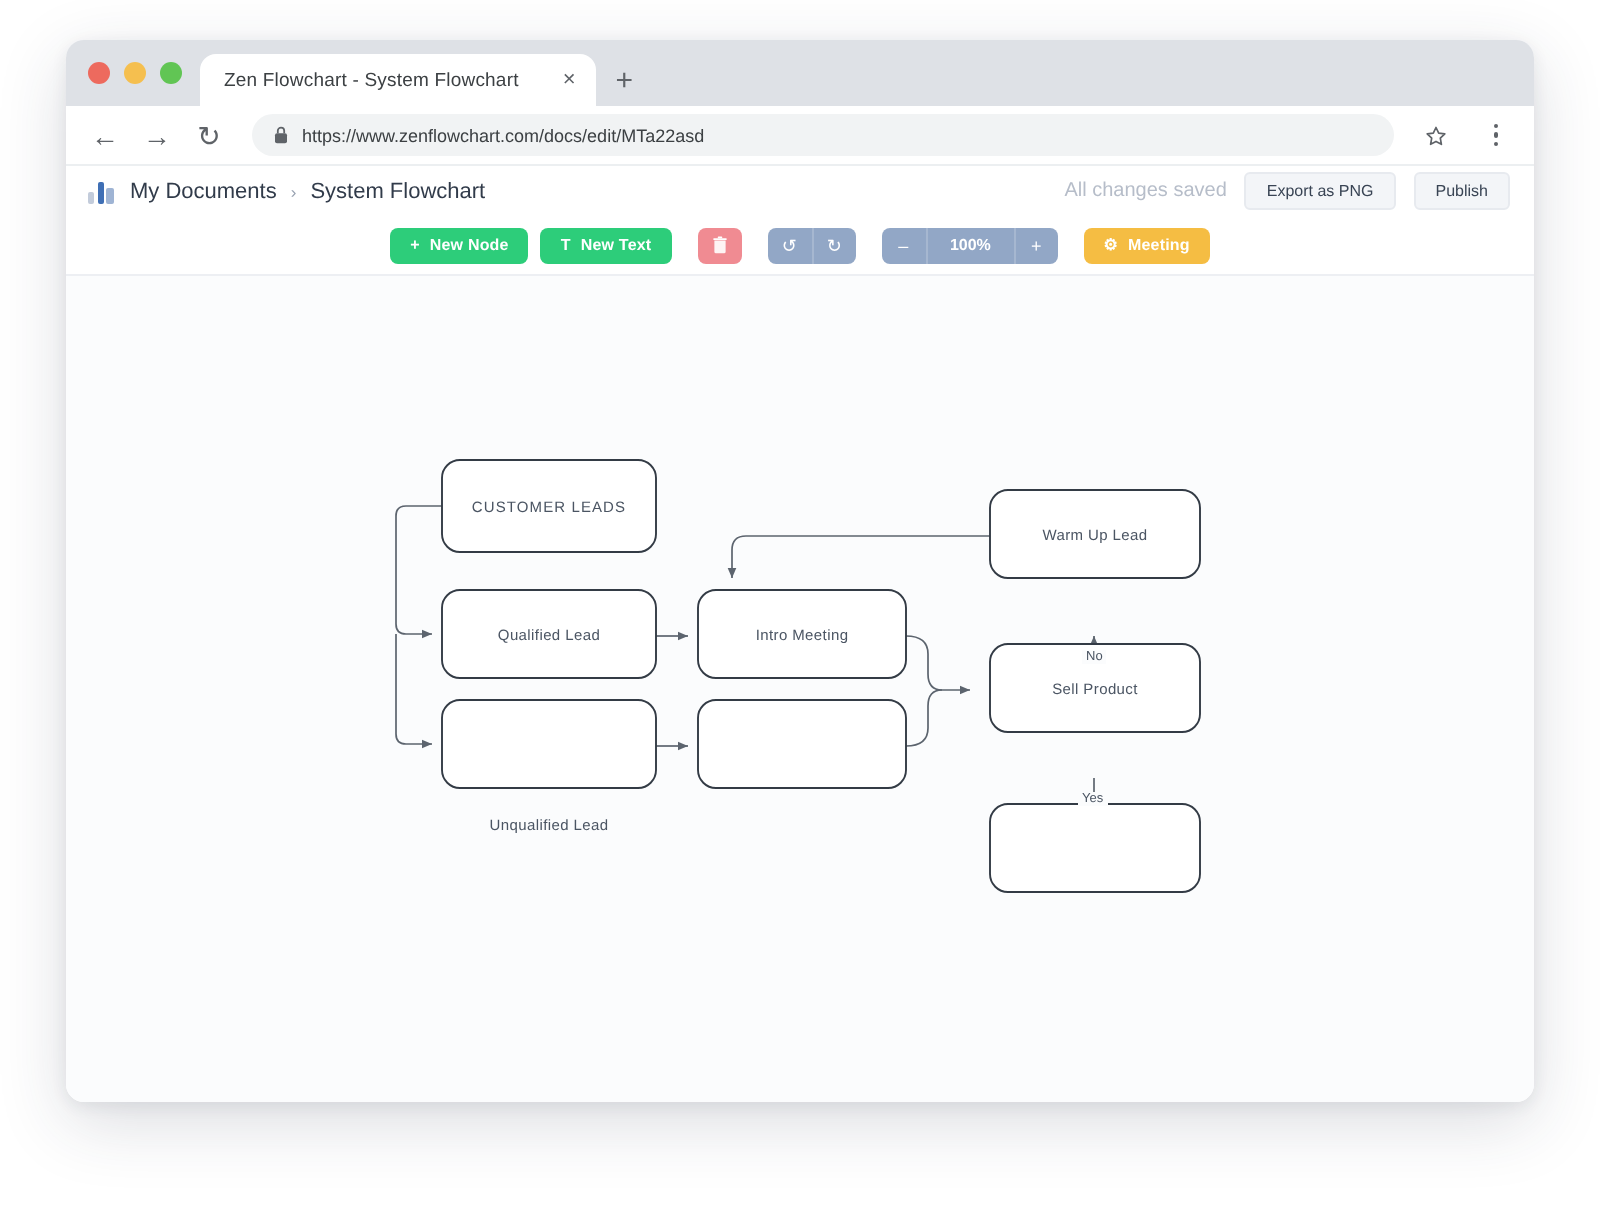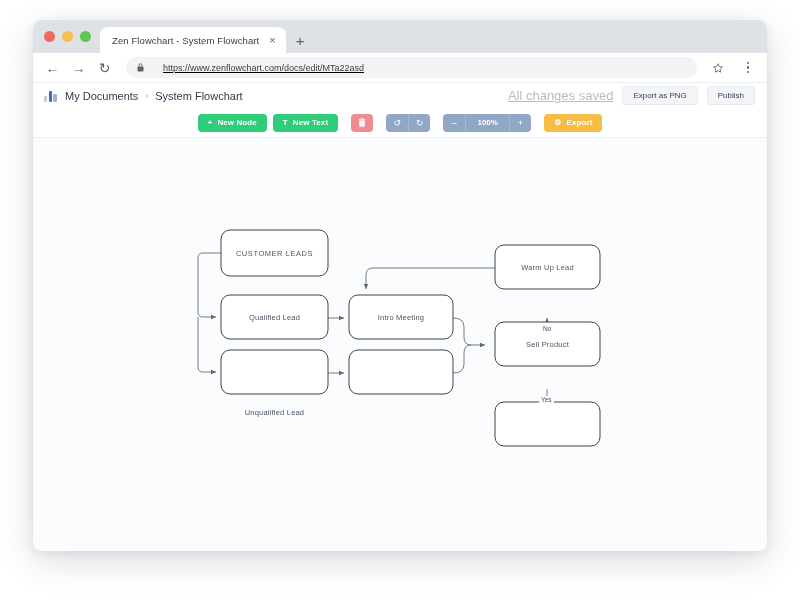--- a/index.html
+++ b/index.html
@@ -47,21 +47,21 @@
   .light.green  { background: #61c554; }
 
   #tab-active {
     display: flex;
     align-items: center;
     height: 26px;
     min-width: 172px;
     background: #ffffff;
     border-radius: 8px 8px 0 0;
     padding: 0 8px 0 12px;
-    gap: 8px;
+    gap: 20px;
   }
   #tab-active .tab-title {
     font-size: 9.5px;
     color: #3c4043;
     white-space: nowrap;
     letter-spacing: 0.1px;
   }
   .tab-close {
     font-size: 11px;
     color: #5f6368;
@@ -99,23 +99,22 @@
     user-select: none;
   }
   #omnibox {
     flex: 1;
     height: 21px;
     background: #f1f3f4;
     border-radius: 11px;
     display: flex;
     align-items: center;
     padding: 0 11px;
-    gap: 19px;
+    gap: 7px;
     margin-left: 3px;
-    text-decoration: underline;
   }
   .lock-icon { flex: none; display: block; }
   #omnibox .url {
     font-size: 9px;
     color: #3c4043;
     white-space: nowrap;
     overflow: hidden;
   }
   #bookmark-star { margin-left: 4px; cursor: pointer; display: block; }
   #browser-menu {
@@ -138,21 +137,21 @@
   #app-logo .b1 { left: 0;    width: 3.4px; height: 6px;  background: #c3ccdb; }
   #app-logo .b2 { left: 4.6px; width: 3.4px; height: 11px; background: #3f6fb5; }
   #app-logo .b3 { left: 9.2px; width: 3.4px; height: 8px;  background: #9fb4d4; }
 
   #breadcrumb { display: flex; align-items: center; gap: 7px; }
   #breadcrumb .crumb { font-size: 11px; color: #313b4a; white-space: nowrap; cursor: pointer; }
   #breadcrumb .crumb.current { cursor: default; }
   #breadcrumb .sep { font-size: 8.5px; color: #97a1b0; }
 
   #header-right { margin-left: auto; display: flex; align-items: center; gap: 9px; }
-  #save-status { font-size: 13px; color: #b6bdc9; white-space: nowrap; text-decoration: underline; }
+  #save-status { font-size: 10px; color: #b6bdc9; white-space: nowrap; }
   .hdr-btn {
     font-size: 8px; color: #394454; background: #f3f5f8;
     border: 1px solid #e7eaef; border-radius: 3px;
     padding: 4px 10px; white-space: nowrap; cursor: pointer;
   }
 
   
   #toolbar {
     height: 30px;
     background: #ffffff;
@@ -291,21 +290,21 @@
     </div>
 
     <div class="seg zoom">
       <span class="sb">–</span>
       <span class="sb val">100%</span>
       <span class="sb">+</span>
     </div>
 
     <span class="pill amber">
       <span>⚙</span>
-      <span>Export</span>
+      <span>Meeting</span>
     </span>
   </div>
 
   <div id="canvas">
     <svg id="flow-svg" width="734" height="413" viewBox="0 0 734 413">
       <defs>
         <marker id="arrow" markerWidth="7" markerHeight="7" refX="6" refY="3" orient="auto" markerUnits="strokeWidth">
           <path d="M0,0.4 L6,3 L0,5.6 z" fill="#5c646e"></path>
         </marker>
       </defs>

